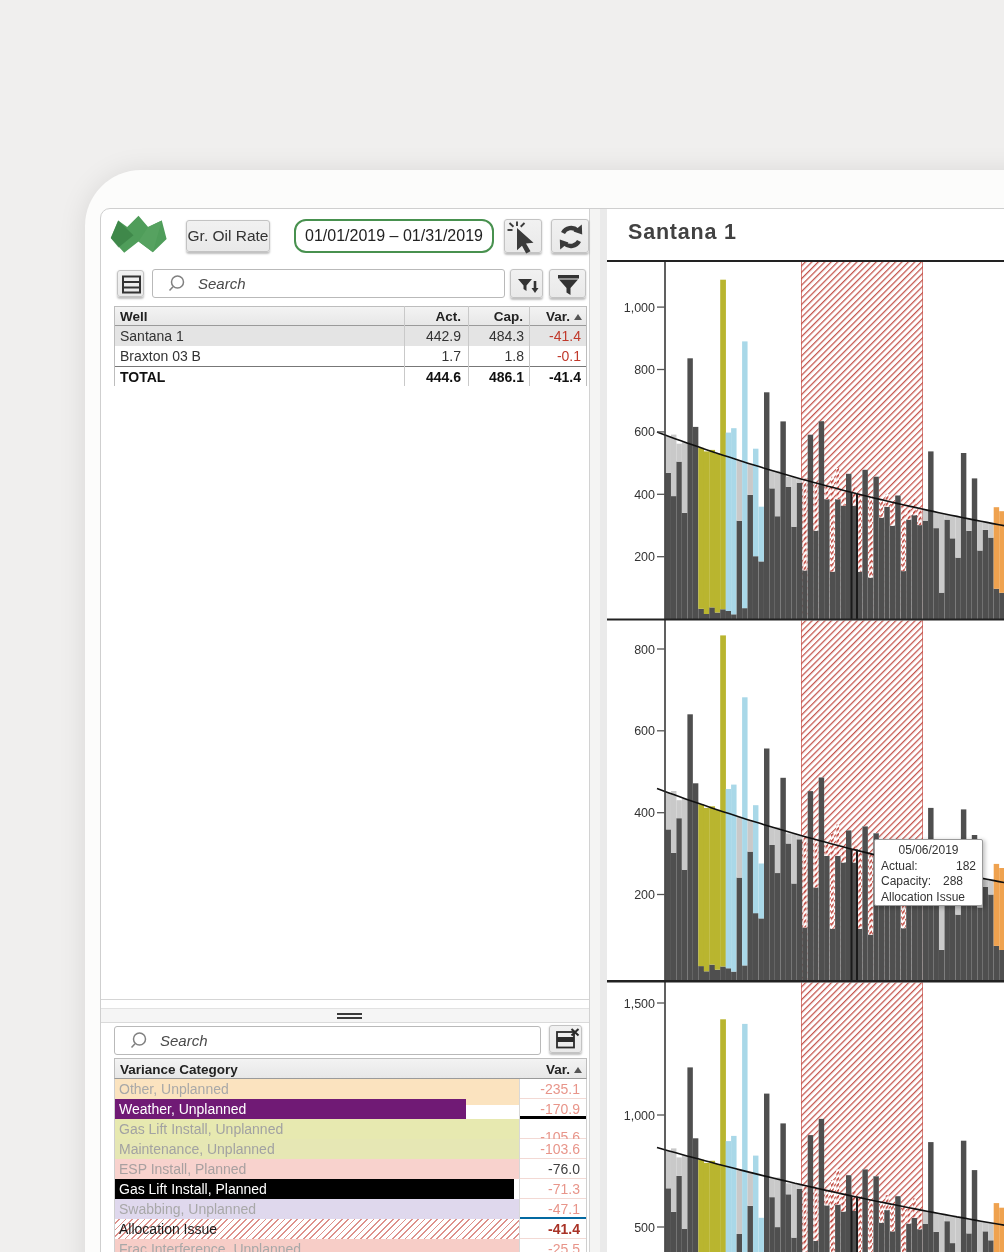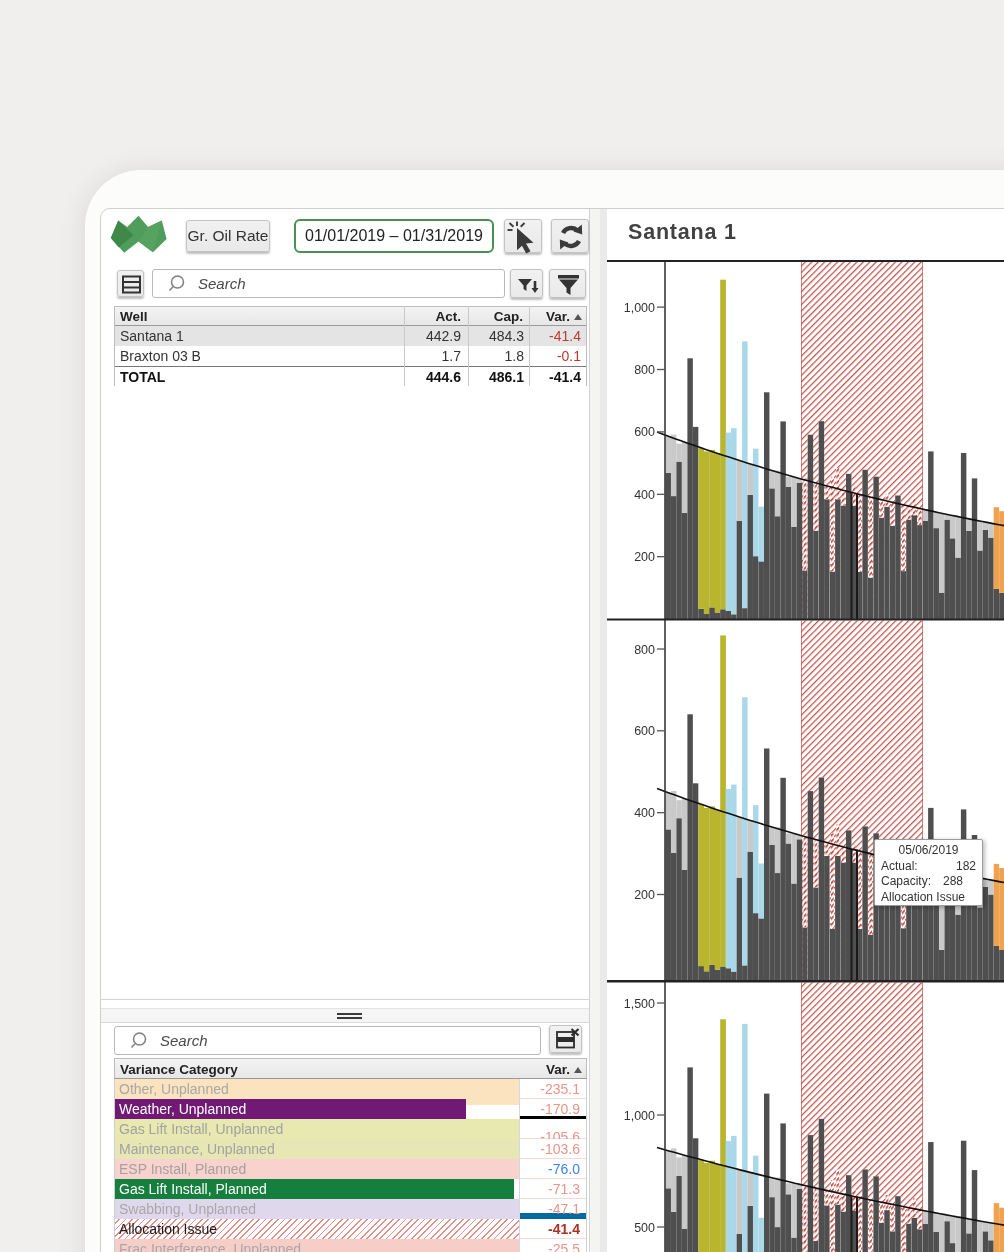--- a/index.html
+++ b/index.html
@@ -14,21 +14,21 @@
 
 <div class="abs" style="left:589px;top:209px;width:18px;height:1043px;background:#f4f4f3;border-left:1px solid #d2d2d2;border-right:1px solid #dcdcdc"></div>
 <div class="abs" style="left:600px;top:209px;width:7px;height:1043px;background:#eaeaea"></div>
 
 <svg style="position:absolute;left:109px;top:214px" width="60" height="40" viewBox="0 0 60 40">
 <polygon points="1.8,23.9 9.2,6.6 18.2,13.1 29.5,1.8 39.1,13.1 52.8,6.6 57.6,25.1 43.9,38.2 29.5,27.5 15.2,38.8" fill="#4f9d5a"></polygon>
 <polygon points="1.8,23.9 9.2,6.6 24.5,21.3 9.5,33.5" fill="#3a8145" opacity="0.75"></polygon>
 <polygon points="29.5,27.5 39.1,13.1 52.8,6.6 43.9,38.2" fill="#56a361" opacity="0.9"></polygon>
 </svg>
 <div class="btn" style="left:186px;top:220px;width:84px;height:32px;text-align:center"><span style="display:inline-block;margin-top:6px;font-size:15.5px;color:#333">Gr. Oil Rate</span></div>
-<div class="abs" style="left:294px;top:219px;width:200px;height:34px;background:#fff;border:2px solid #48914f;border-radius:6px;text-align:center"><span style="display:inline-block;margin-top:6px;font-size:16px;color:#222;white-space:nowrap">01/01/2019 – 01/31/2019</span></div>
+<div class="abs" style="left:294px;top:219px;width:200px;height:34px;background:#fff;border:2px solid #48914f;border-radius:12px;text-align:center"><span style="display:inline-block;margin-top:6px;font-size:16px;color:#222;white-space:nowrap">01/01/2019 – 01/31/2019</span></div>
 <div class="btn" style="left:504px;top:219px;width:38px;height:34px"><svg width="38" height="34" viewBox="0 0 38 34">
 <g stroke="#3a3a3a" stroke-width="1.9">
 <line x1="12" y1="1.5" x2="12" y2="6"></line>
         <line x1="4.5" y1="3" x2="8.5" y2="6.7"></line>
         <line x1="19.5" y1="3" x2="15.7" y2="6.7"></line>
         <line x1="2.5" y1="10" x2="7.5" y2="10"></line>
 </g>
 <path d="M12,8 L28.5,22.8 L21,23.6 L25.5,31.2 L21.2,33.4 L17,25.8 L12,30.3 Z" fill="#3a3a3a"></path>
 </svg></div>
 <div class="btn" style="left:551px;top:219px;width:38px;height:34px"><svg width="38" height="34" viewBox="0 0 38 34">
@@ -140,32 +140,32 @@
 <div style="position:absolute;left:114px;top:1139px;width:405px;height:20px;background:#e6e7b4;">
     <span style="position:absolute;left:5px;top:2px;font-size:14px;color:#a2a2a2;white-space:nowrap">Maintenance, Unplanned</span>
   </div>
 <div style="position:absolute;left:519px;top:1139px;width:68px;height:20px;background:#fff;border-bottom:1px solid #f3d9d4;">
     <span style="position:absolute;right:7px;top:2px;font-size:14px;color:#e8958a;">-103.6</span>
   </div>
 <div style="position:absolute;left:114px;top:1159px;width:405px;height:20px;background:#f8d2cd;">
     <span style="position:absolute;left:5px;top:2px;font-size:14px;color:#a8a0a0;white-space:nowrap">ESP Install, Planned</span>
   </div>
 <div style="position:absolute;left:519px;top:1159px;width:68px;height:20px;background:#fff;border-bottom:1px solid #f3d9d4;">
-    <span style="position:absolute;right:7px;top:2px;font-size:14px;color:#3b82f6;">-76.0</span>
-  </div>
-<div style="position:absolute;left:114px;top:1179px;width:400px;height:20px;background:#15803d;">
+    <span style="position:absolute;right:7px;top:2px;font-size:14px;color:#404040;">-76.0</span>
+  </div>
+<div style="position:absolute;left:114px;top:1179px;width:400px;height:20px;background:#000000;">
     <span style="position:absolute;left:5px;top:2px;font-size:14px;color:#ffffff;white-space:nowrap">Gas Lift Install, Planned</span>
   </div>
 <div style="position:absolute;left:519px;top:1179px;width:68px;height:20px;background:#fff;border-bottom:1px solid #f3d9d4;">
     <span style="position:absolute;right:7px;top:2px;font-size:14px;color:#e8958a;">-71.3</span>
   </div>
 <div style="position:absolute;left:114px;top:1199px;width:405px;height:20px;background:#dfd8ed;">
     <span style="position:absolute;left:5px;top:2px;font-size:14px;color:#a8a8a8;white-space:nowrap">Swabbing, Unplanned</span>
   </div>
-<div style="position:absolute;left:519px;top:1199px;width:68px;height:20px;background:#fff;border-bottom:6px solid #0369a1;">
+<div style="position:absolute;left:519px;top:1199px;width:68px;height:20px;background:#fff;border-bottom:2px solid #0369a1;">
     <span style="position:absolute;right:7px;top:2px;font-size:14px;color:#e8958a;">-47.1</span>
   </div>
 <div style="position:absolute;left:114px;top:1219px;width:405px;height:20px;background:repeating-linear-gradient(135deg,#fff 0 3.3px,rgba(199,72,62,.6) 3.3px 4.5px);">
     <span style="position:absolute;left:5px;top:2px;font-size:14px;color:#1a1a1a;white-space:nowrap">Allocation Issue</span>
   </div>
 <div style="position:absolute;left:519px;top:1219px;width:68px;height:20px;background:#fff;border-bottom:1px solid #f3d9d4;">
     <span style="position:absolute;right:7px;top:2px;font-size:14px;color:#a93226;font-weight:bold;">-41.4</span>
   </div>
 <div style="position:absolute;left:114px;top:1239px;width:405px;height:20px;background:#f7cdc7;">
     <span style="position:absolute;left:5px;top:2px;font-size:14px;color:#a8a8a8;white-space:nowrap">Frac Interference, Unplanned</span>

